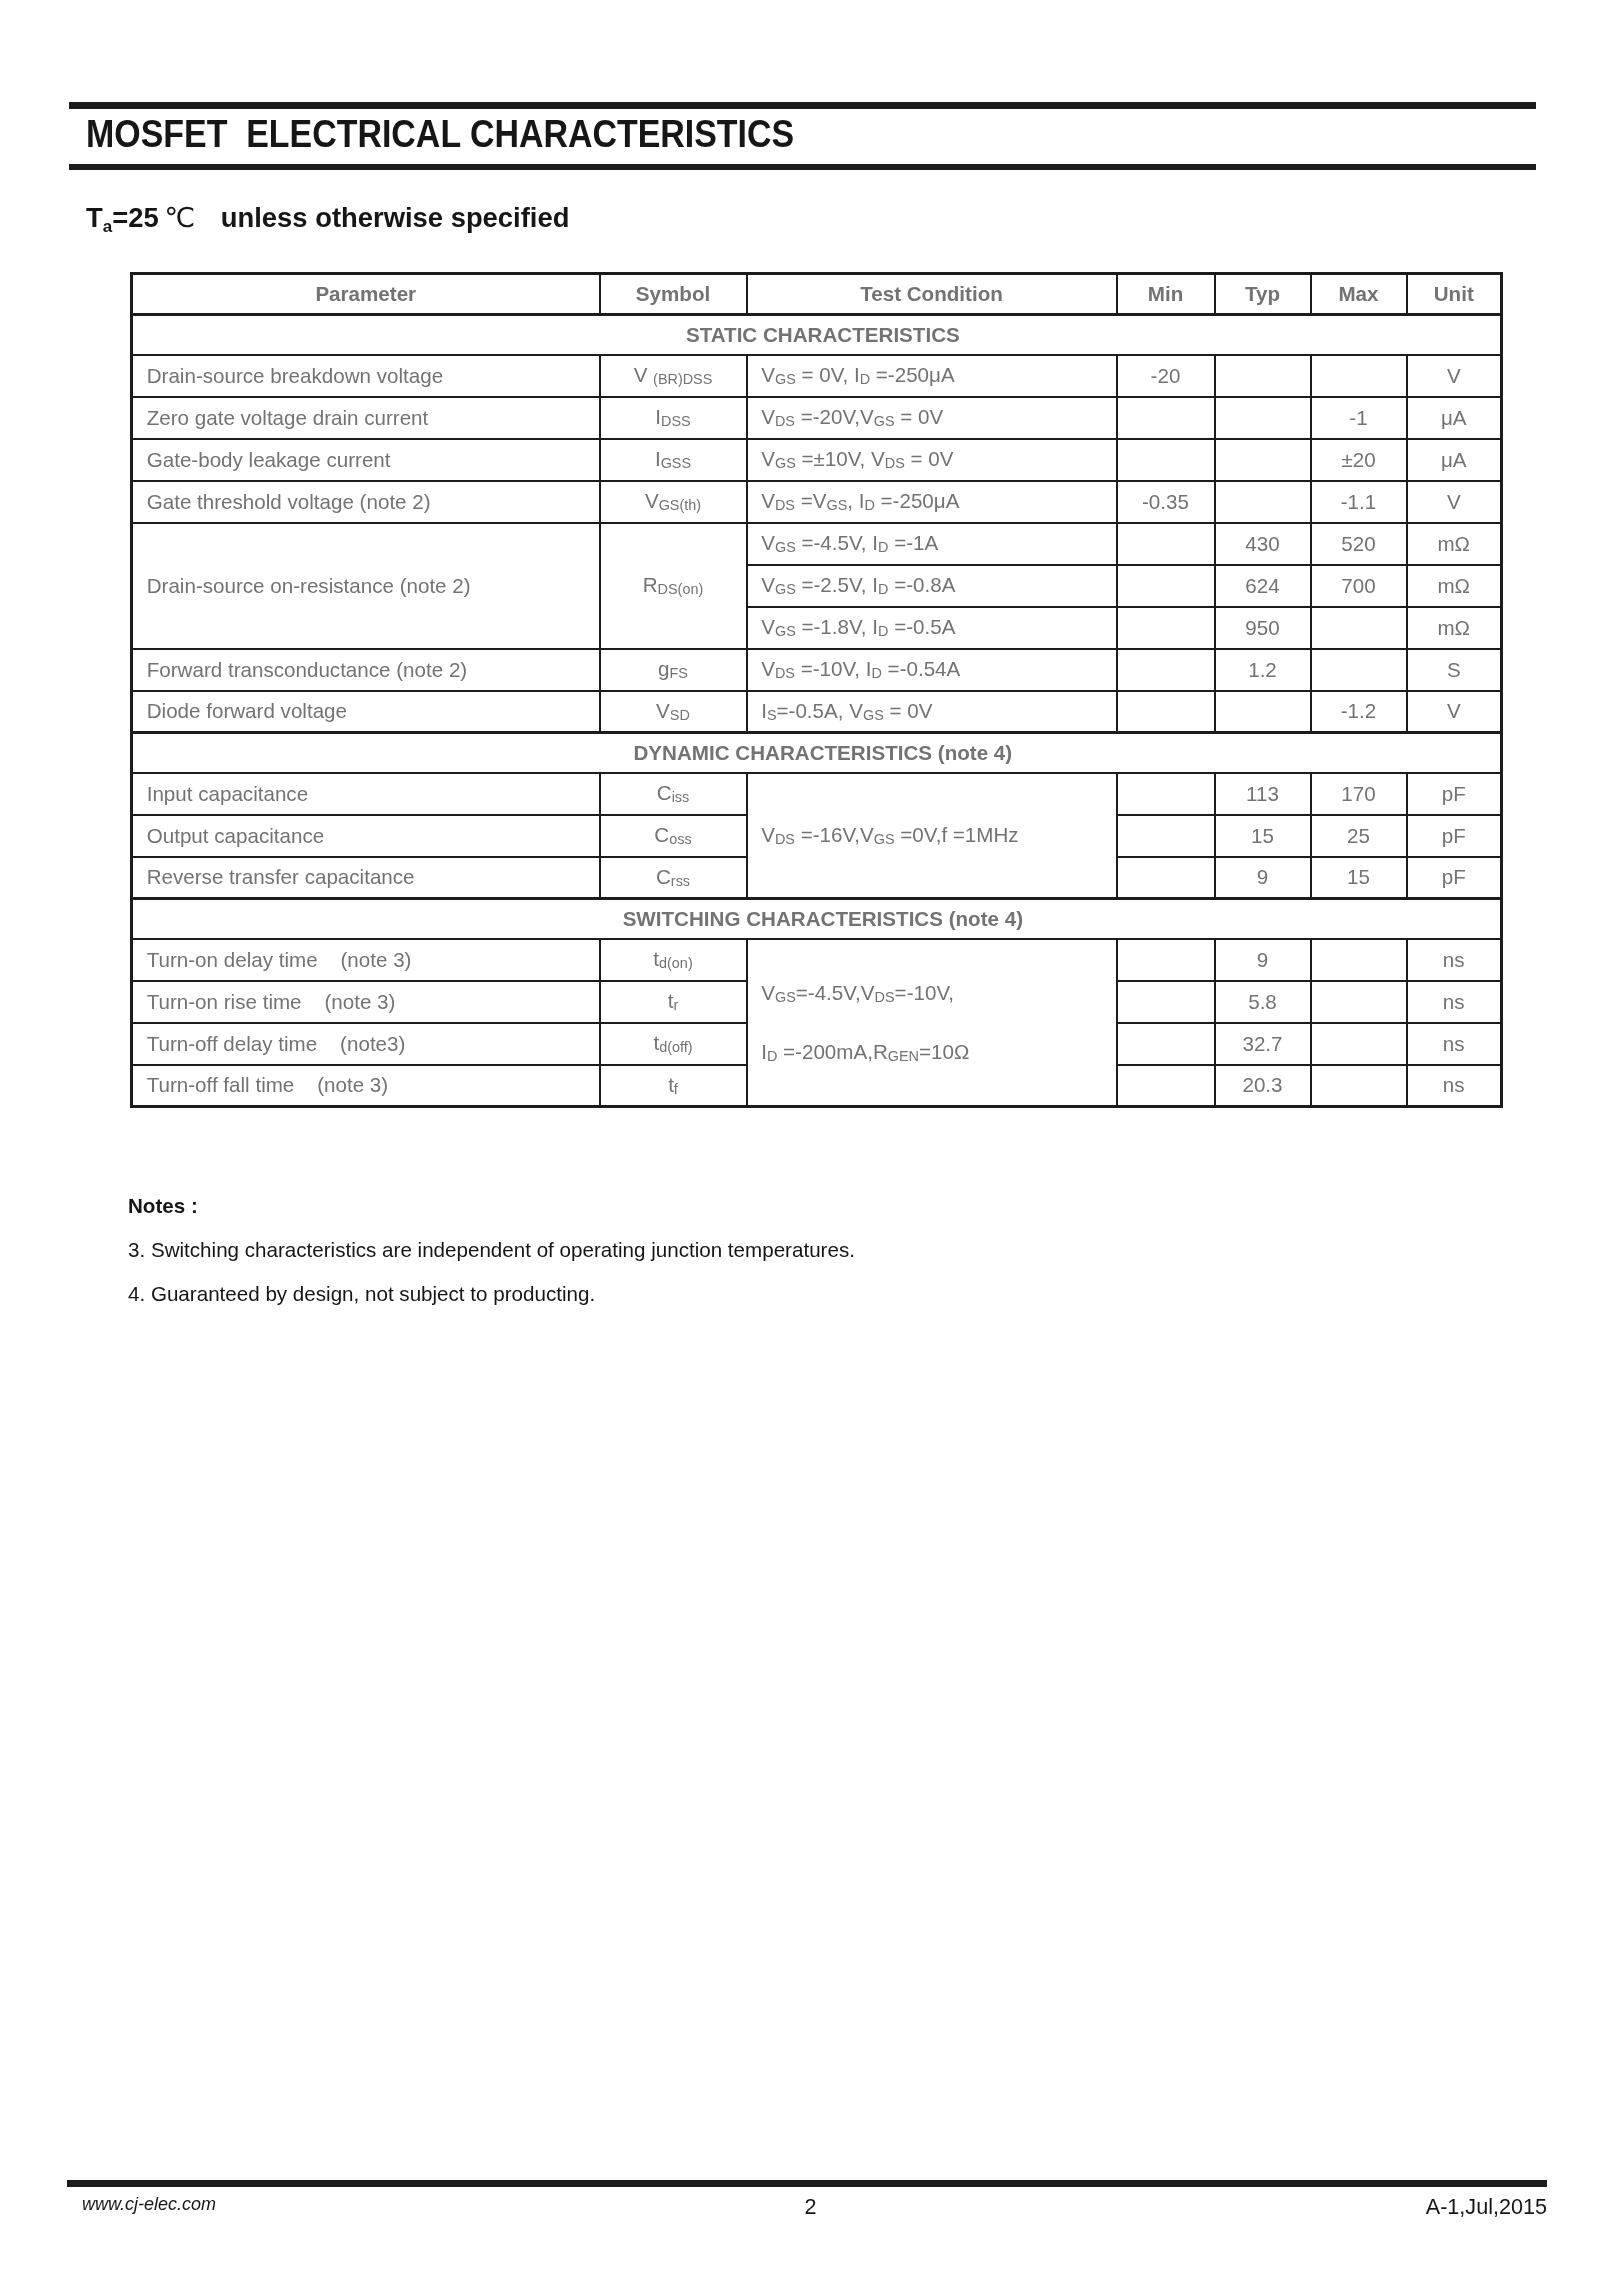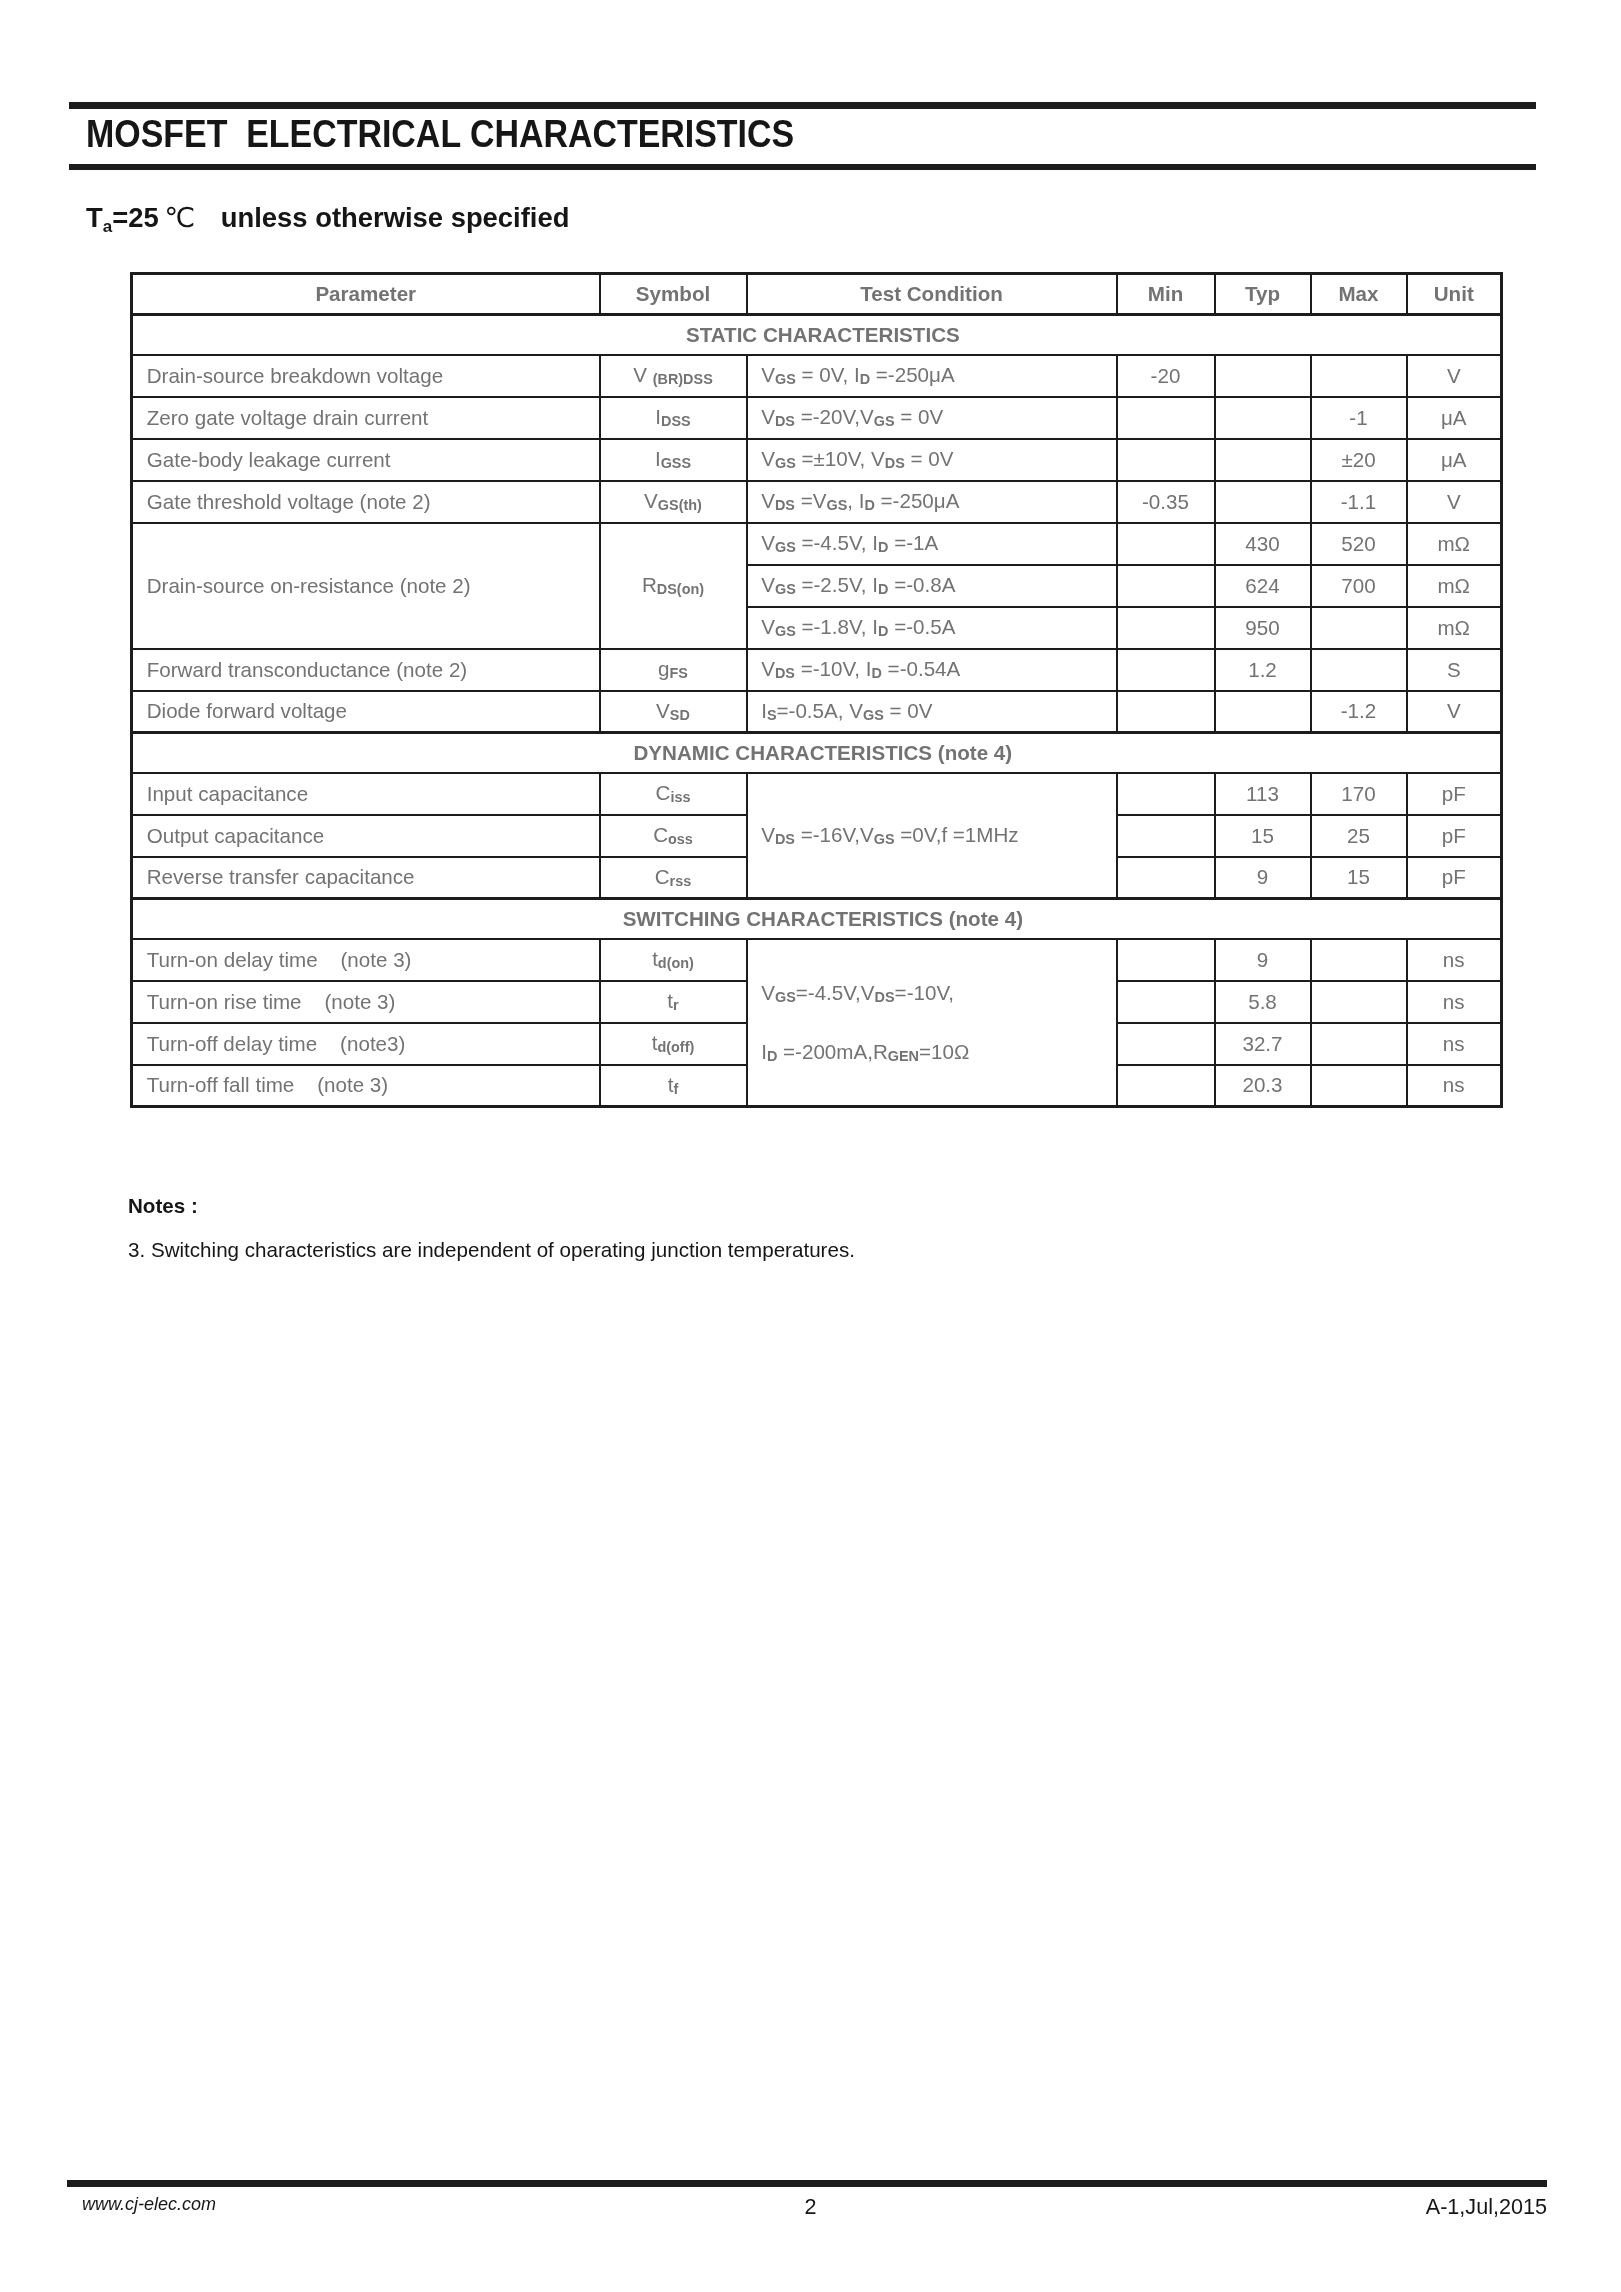--- a/index.html
+++ b/index.html
@@ -61,21 +61,21 @@
   }
   #spec td.al { text-align: left; padding-left: 13.7px; }
   #spec td.ac { text-align: center; }
   #spec td.section {
     font-weight: 700;
     padding-left: 12.7px;
     height: 40px;
     border-top-width: 3.9px;
     text-align: center;
   }
-  #spec .sub { font-size: 0.70em; vertical-align: -0.14em; font-weight: bold; }
+  #spec .sub { font-size: 0.70em; vertical-align: -0.14em; }
   #spec td.ml { line-height: 2.9; }
 
   #notes { left: 128px; top: 1184px; font-size: 20.6px; }
   #notes div { line-height: 44px; white-space: pre; }
   #notes .heading { font-weight: 700; }
 
   #footer-rule { left: 67px; top: 2180px; width: 1480px; height: 6.9px; }
   #footer-website { left: 82px; top: 2194px; font-size: 18px; font-style: italic; }
   #footer-page { left: 0; width: 1621px; top: 2194px; text-align: center; font-size: 21.6px; }
   #footer-rev { right: 74px; top: 2194px; font-size: 21.6px; }
@@ -254,19 +254,20 @@
         <td class="ac">20.3</td>
         <td class="ac"></td>
         <td class="ac">ns</td>
       </tr>
     </tbody>
 </table>
 
 <div class="abs" id="notes">
   <div class="heading">Notes :</div>
     <div>3. Switching characteristics are independent of operating junction temperatures.</div>
+    <div>4. Guaranteed by design, not subject to producting.</div>
   </div>
 
 <div class="abs rule" id="footer-rule"></div>
 <div class="abs" id="footer-website">www.cj-elec.com</div>
 <div class="abs" id="footer-page">2</div>
 <div class="abs" id="footer-rev">A-1,Jul,2015</div>
 
 
 </body></html>

